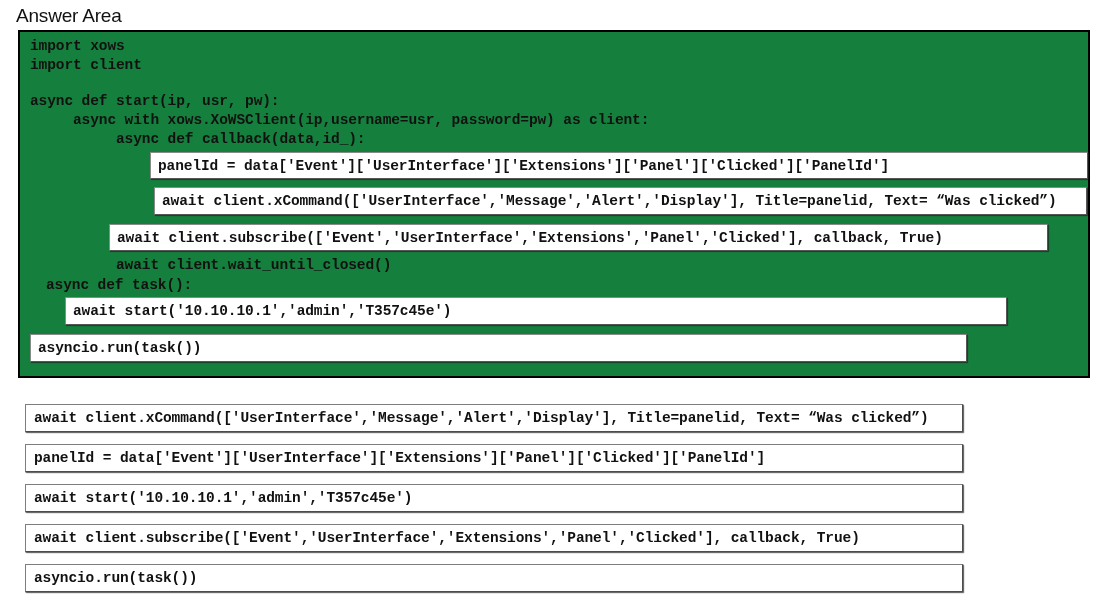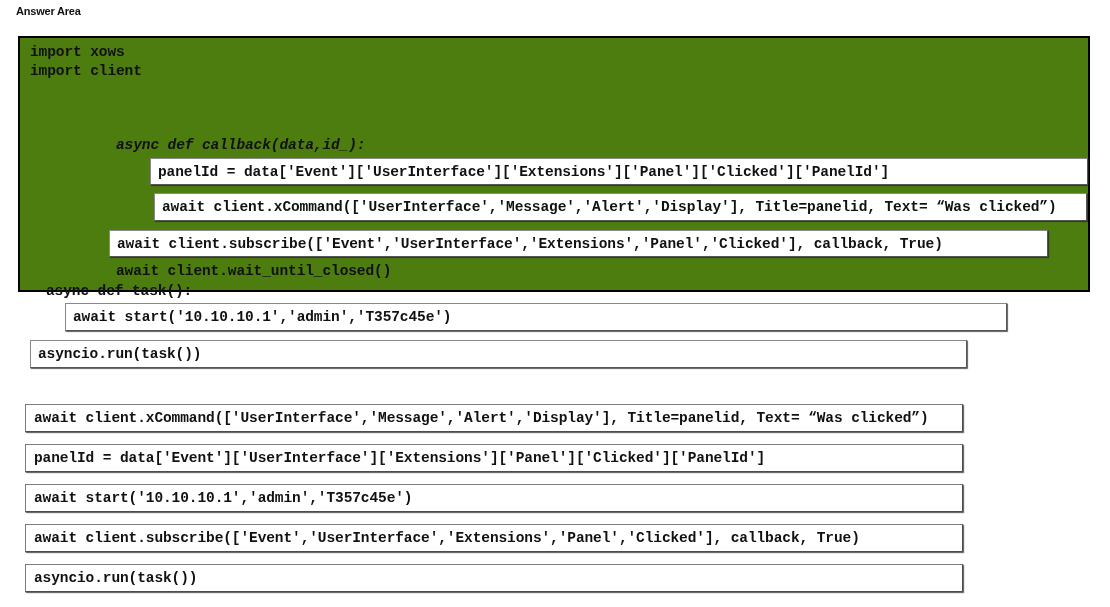--- a/index.html
+++ b/index.html
@@ -14,36 +14,36 @@
     font-family: "Liberation Sans", sans-serif;
     color: #000000;
     overflow: hidden;
   }
 
   #page-title {
     position: absolute;
     left: 16px;
     top: 5px;
     font-family: "Liberation Sans", sans-serif;
-    font-size: 11px;
-    font-weight: bold;
+    font-size: 19px;
+    font-weight: normal;
     letter-spacing: -0.2px;
     color: #111111;
     white-space: pre;
   }
 
   
   #answer-area {
     position: absolute;
     left: 18px;
-    top: 36px;
+    top: 30px;
     width: 1072px;
-    height: 256px;
+    height: 348px;
     border: 2.5px solid #000000;
-    background: #4d7c0f;
+    background: #15803d;
     box-sizing: border-box;
   }
 
   
   .code-line {
     position: absolute;
     font-family: "Liberation Mono", "DejaVu Sans Mono", monospace;
     font-size: 14.5px;
     font-weight: bold;
     color: #111111;
@@ -102,21 +102,23 @@
 </style>
 </head>
 <body>
 
 <div id="page-title">Answer Area</div>
 
 <div id="answer-area">
 
   <div class="code-line" style="left:10px; top:6px;">import xows</div>
   <div class="code-line" style="left:10px; top:25px;">import client</div>
-  <div class="code-line" style="left:96px; top:99px;font-style:italic;">async def callback(data,id_):</div>
+  <div class="code-line" style="left:10px; top:61px;">async def start(ip, usr, pw):</div>
+  <div class="code-line" style="left:53px; top:80px;">async with xows.XoWSClient(ip,username=usr, password=pw) as client:</div>
+  <div class="code-line" style="left:96px; top:99px;">async def callback(data,id_):</div>
   <div class="code-line" style="left:96px; top:225px;">await client.wait_until_closed()</div>
   <div class="code-line" style="left:10px; top:245px;margin-left:16px;">async def task():</div>
 
   <div class="code-box" style="left:130px; top:120px; width:938px; height:27px;">
     <span class="box-text">panelId = data['Event']['UserInterface']['Extensions']['Panel']['Clicked']['PanelId']</span>
   </div>
 
   <div class="code-box" style="left:134px; top:155px; width:933px; height:28px;">
     <span class="box-text">await client.xCommand(['UserInterface','Message','Alert','Display'], Title=panelid, Text= “Was clicked”)</span>
   </div>

